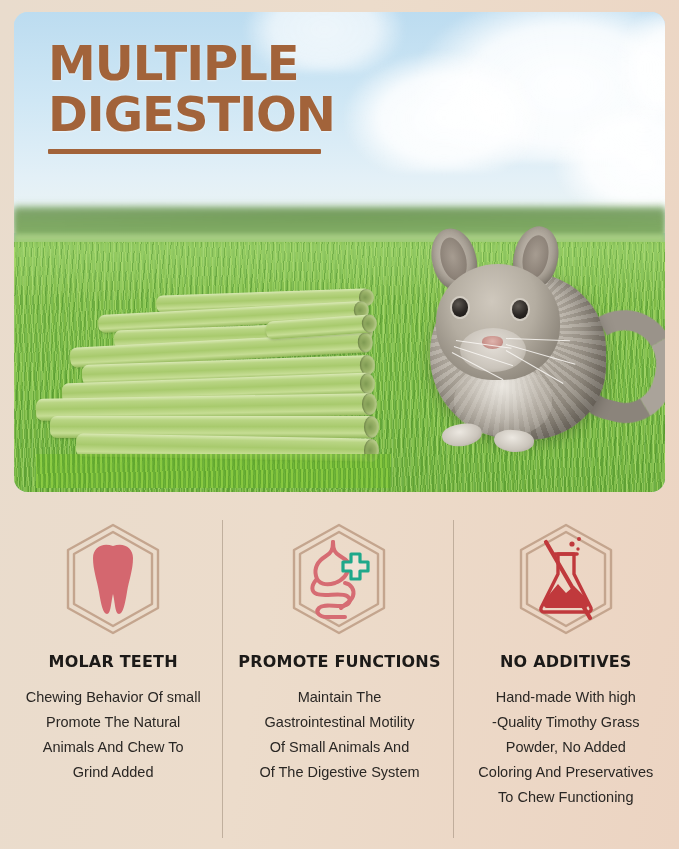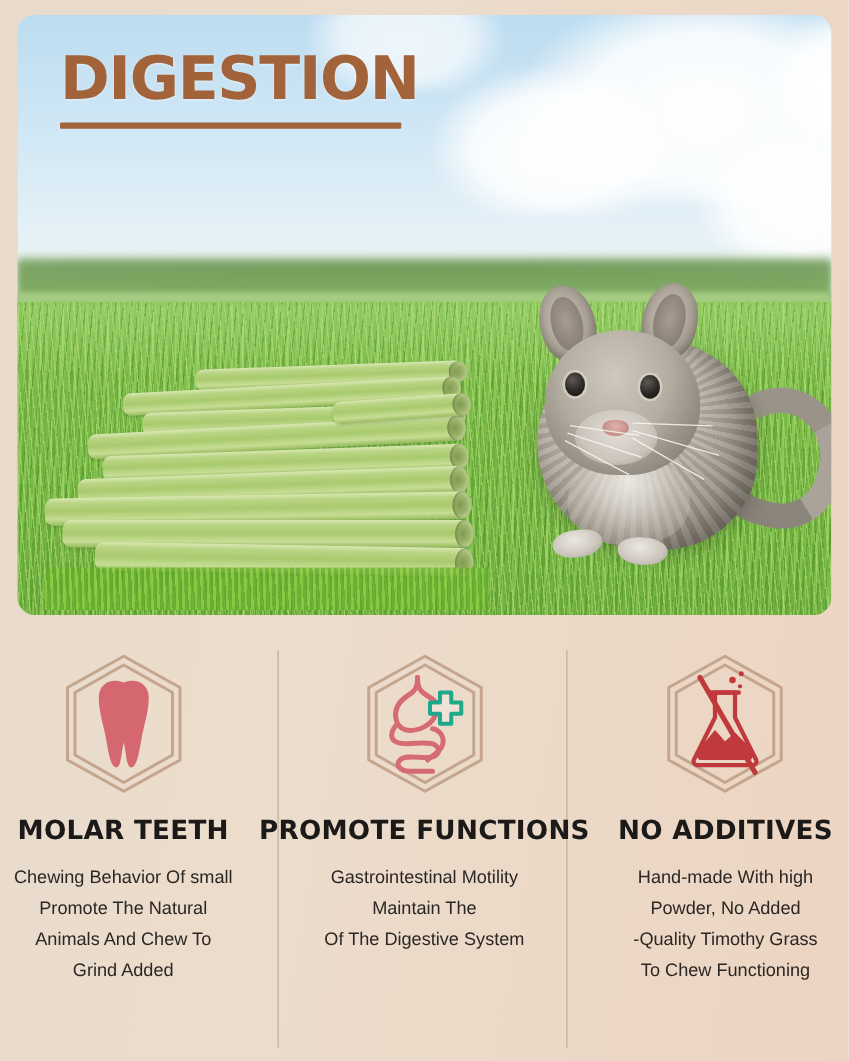--- a/index.html
+++ b/index.html
@@ -237,21 +237,21 @@
     background: #9c8a78; opacity: .55;
   }
   .divider.d1 { left: 222px; }
   .divider.d2 { left: 453px; }
 
   .icon-wrap { width: 112px; height: 118px; position: relative; }
   .feature-title {
     margin-top: 14px;
     font-family: "DejaVu Sans", sans-serif;
     font-weight: bold;
-    font-size: 21px;
+    font-size: 16px;
     letter-spacing: 0.2px;
     color: #1c1a18;
     text-align: right;
     white-space: nowrap;
   }
   .feature-body {
     margin-top: 14px;
     font-size: 14.5px;
     line-height: 1.72;
     color: #2a2724;
@@ -337,20 +337,21 @@
     <div class="ch-nose"></div>
     <div class="ch-whisker" style="left:52px;  top:122px; width:62px; transform:rotate(18deg);"></div>
     <div class="ch-whisker" style="left:50px;  top:128px; width:58px; transform:rotate(28deg);"></div>
     <div class="ch-whisker" style="left:54px;  top:116px; width:56px; transform:rotate(8deg);"></div>
     <div class="ch-whisker" style="left:104px; top:120px; width:72px; transform:rotate(16deg);"></div>
     <div class="ch-whisker" style="left:104px; top:126px; width:66px; transform:rotate(30deg);"></div>
     <div class="ch-whisker" style="left:104px; top:114px; width:64px; transform:rotate(2deg);"></div>
   </div>
 
   <div class="headline">
+    <div class="line">MULTIPLE</div>
     <div class="line">DIGESTION</div>
     <div class="rule"></div>
   </div>
 </div>
 
 <div class="features">
   <div class="divider d1"></div>
   <div class="divider d2"></div>
 
   <div class="feature">
@@ -386,22 +387,23 @@
         <path d="M33,60 C28,66 28,72 34,74 C42,77 58,72 64,76
                  C70,80 66,86 58,86 C48,86 40,84 36,88
                  C32,92 36,97 44,97 L62,97" fill="none" stroke="#d66c73" stroke-width="4" stroke-linecap="round" stroke-linejoin="round"></path>
         <path d="M62,63 C68,64 72,70 70,76 C68,82 62,84 58,88" fill="none" stroke="#d66c73" stroke-width="4" stroke-linecap="round"></path>
 
         <path d="M68,34 h9 v8 h8 v9 h-8 v8 h-9 v-8 h-8 v-9 h8 z" fill="#f0e3d6" stroke="#1fa88a" stroke-width="3.2" stroke-linejoin="round"></path>
       </svg>
     </div>
     <div class="feature-title">PROMOTE FUNCTIONS</div>
     <div class="feature-body">
+      <span class="bl">Maintain The</span>
       <span class="bl">Gastrointestinal Motility</span>
-      <span class="bl">Maintain The</span>
+      <span class="bl">Of Small Animals And</span>
       <span class="bl">Of The Digestive System</span>
     </div>
   </div>
 
   <div class="feature">
     <div class="icon-wrap">
       <svg viewBox="0 0 112 118" width="112" height="118">
         <polygon points="56,5 101,30 101,88 56,113 11,88 11,30" fill="none" stroke="#c4a58e" stroke-width="2.4" stroke-linejoin="round"></polygon>
         <polygon points="56,12 95,34 95,84 56,106 17,84 17,34" fill="none" stroke="#c4a58e" stroke-width="2.4" stroke-linejoin="round"></polygon>
 
@@ -413,18 +415,19 @@
         <circle cx="62" cy="24" r="2.6" fill="#c0393c"></circle>
         <circle cx="69" cy="19" r="2.0" fill="#c0393c"></circle>
         <circle cx="68" cy="29" r="1.7" fill="#c0393c"></circle>
 
         <line x1="36" y1="22" x2="80" y2="98" stroke="#c0393c" stroke-width="4.2" stroke-linecap="round"></line>
       </svg>
     </div>
     <div class="feature-title">NO ADDITIVES</div>
     <div class="feature-body">
       <span class="bl">Hand-made With high</span>
+      <span class="bl">-Quality Timothy Grass</span>
       <span class="bl">Powder, No Added</span>
-      <span class="bl">-Quality Timothy Grass</span>
+      <span class="bl">Coloring And Preservatives</span>
       <span class="bl">To Chew Functioning</span>
     </div>
   </div>
 </div>
 
 </body></html>

